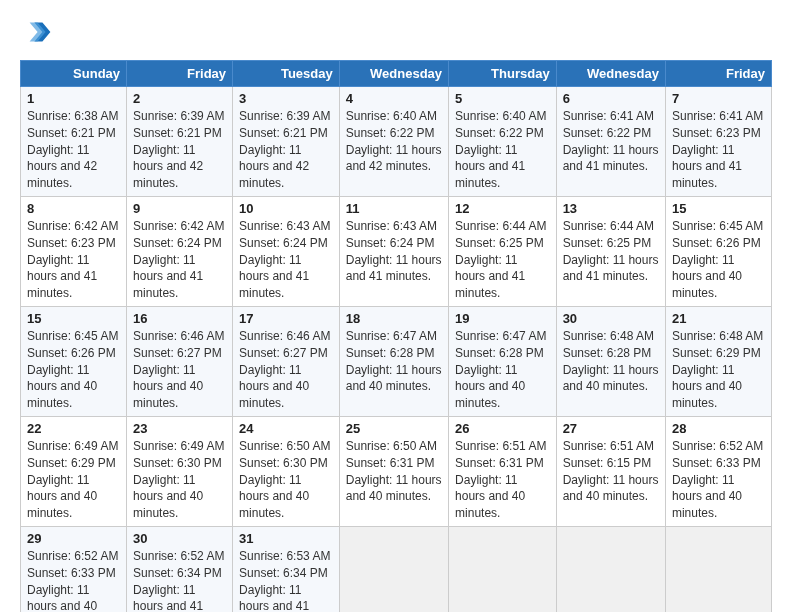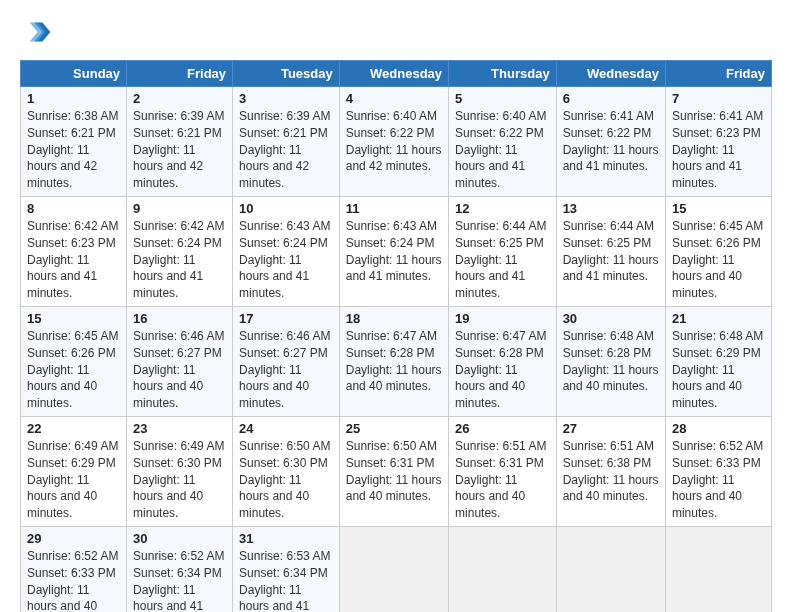--- a/index.html
+++ b/index.html
@@ -336,21 +336,21 @@
         <div class="day-info">
           <span>Sunrise: 6:51 AM</span><br>
           <span>Sunset: 6:31 PM</span><br>
           <span>Daylight: 11 hours and 40 minutes.</span>
         </div>
       </td>
           <td>
         <span class="day-num">27</span>
         <div class="day-info">
           <span>Sunrise: 6:51 AM</span><br>
-          <span>Sunset: 6:38 PM</span><br>
+          <span>Sunset: 6:15 PM</span><br>
           <span>Daylight: 11 hours and 40 minutes.</span>
         </div>
       </td>
           <td>
         <span class="day-num">28</span>
         <div class="day-info">
           <span>Sunrise: 6:52 AM</span><br>
           <span>Sunset: 6:33 PM</span><br>
           <span>Daylight: 11 hours and 40 minutes.</span>
         </div>

